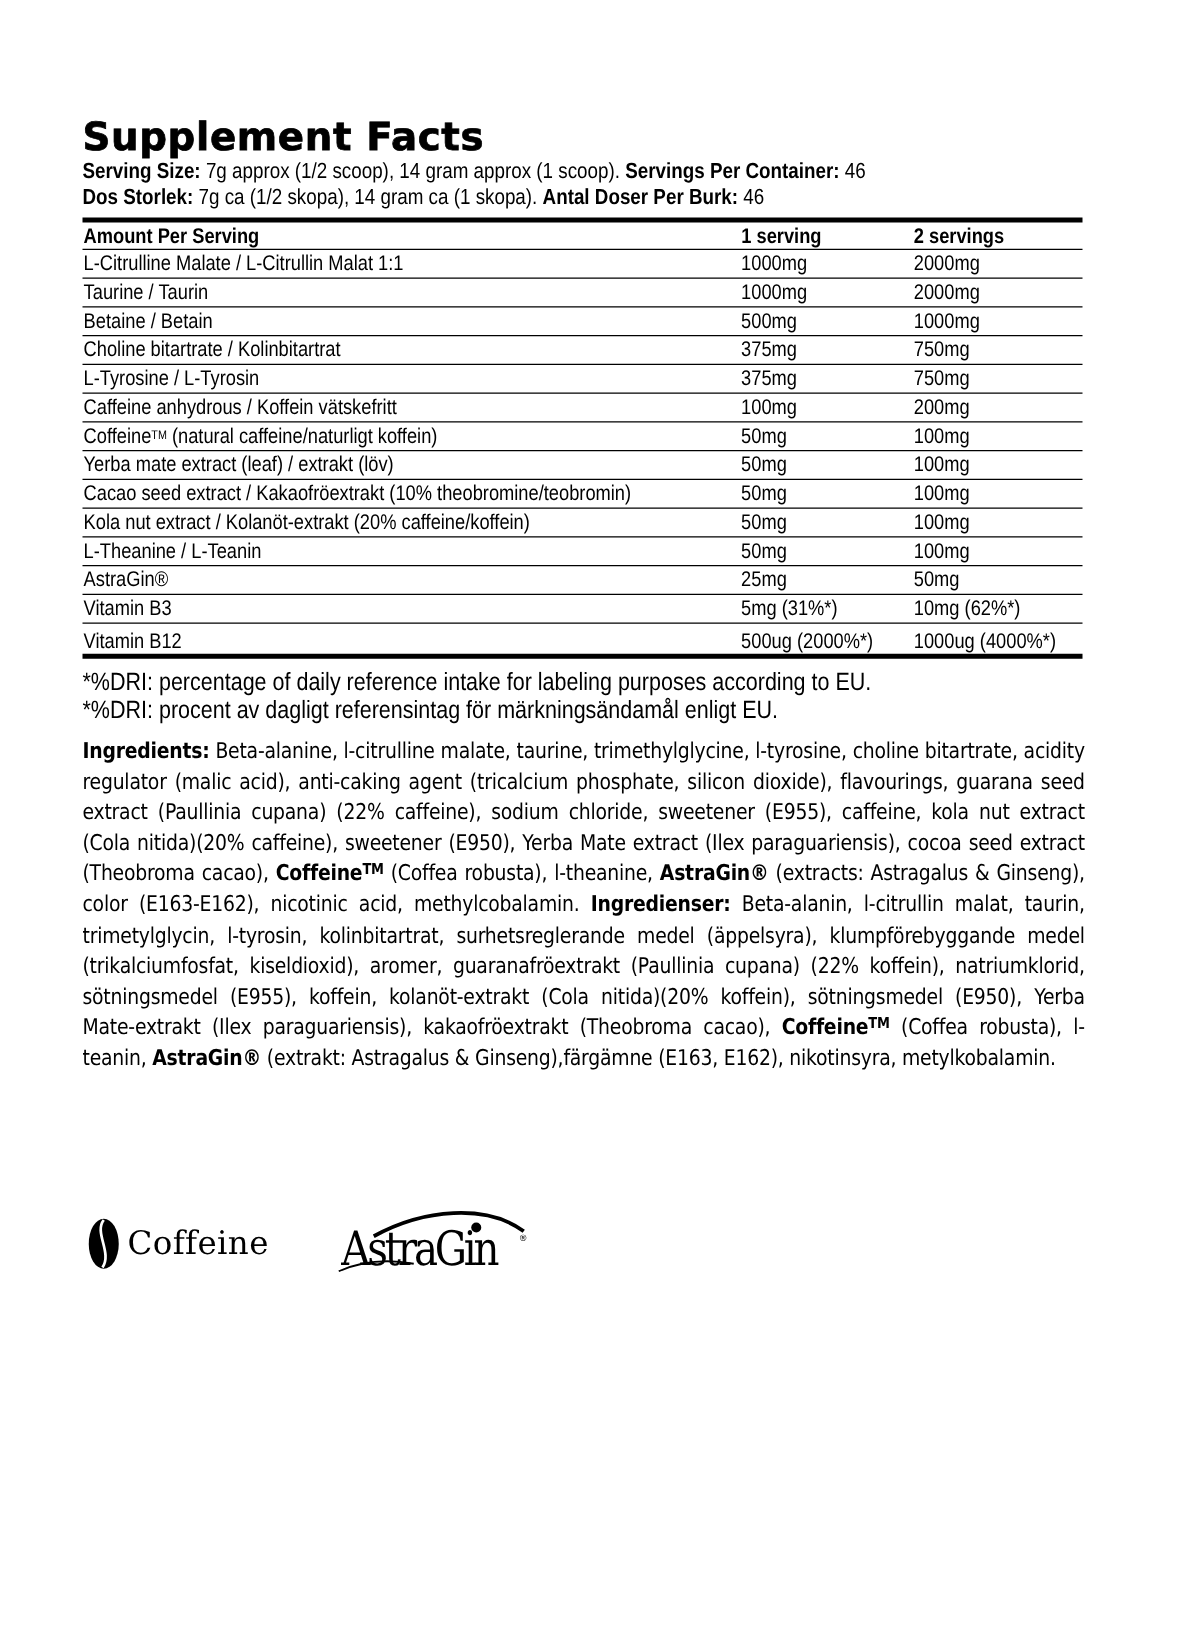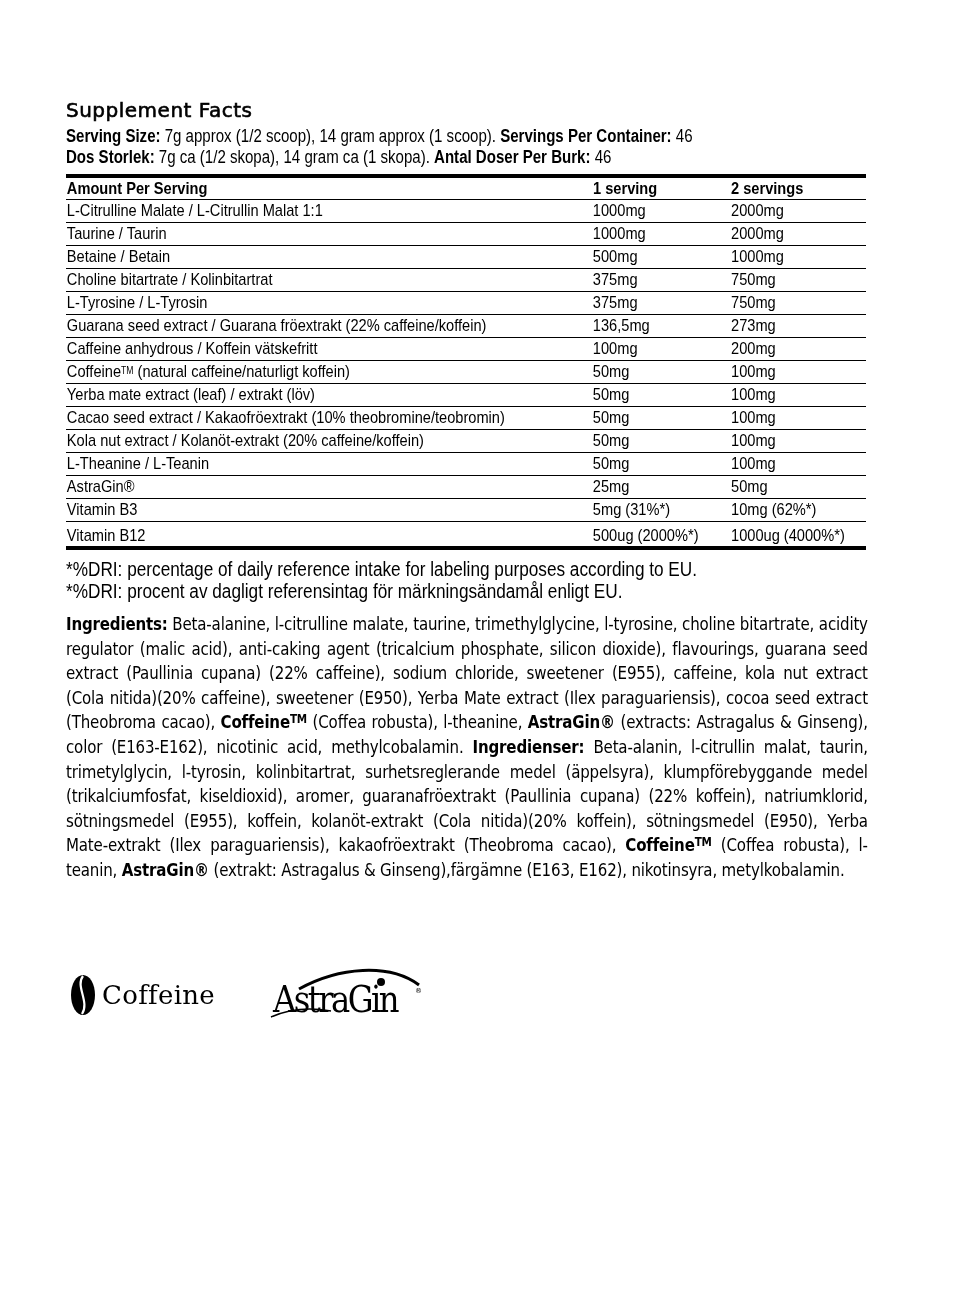--- a/index.html
+++ b/index.html
@@ -1,18 +1,18 @@
 <!DOCTYPE html>
 <html><head>
 <meta charset="utf-8">
 <style>
   html, body { margin: 0; padding: 0; background: #ffffff; }
   body { width: 956px; height: 1300px; position: relative; overflow: hidden; color: #000; }
   .page { position: absolute; left: 66px; top: 94px; width: 802px; }
-  .title { font-family: "DejaVu Sans", sans-serif; font-weight: 400; font-size: 20px; letter-spacing: 0.5px; line-height: 32px; margin: 0 0 0 0; -webkit-text-stroke: 0.6px #000; }
+  .title { font-family: "DejaVu Sans", sans-serif; font-weight: 700; font-size: 31px; letter-spacing: 0.5px; line-height: 32px; margin: 0 0 0 0; -webkit-text-stroke: 0.6px #000; }
   .serving-line { font-family: "Liberation Sans", sans-serif; font-size: 17.5px; line-height: 21px; transform: scaleX(0.86); transform-origin: left; white-space: nowrap; }
   .serving-line b { font-weight: 700; }
   .table { margin-top: 6px; width: 800px; border-top: 4px solid #000; }
   .row { display: flex; height: 22px; border-bottom: 1px solid #000; align-items: center; }
   .row.header { border-bottom: 1.5px solid #000; height: 21px; }
   .row.last { border-bottom: 4px solid #000; height: 24px; align-items: flex-end; }
   .cell { font-family: "Liberation Sans", sans-serif; font-size: 17px; white-space: nowrap; transform: scaleX(0.86); transform-origin: left; }
   .c-name { width: 526px; padding-left: 1px; }
   .c-one { width: 138px; padding-left: 1px; }
   .c-two { width: 135px; }
@@ -69,25 +69,20 @@
     </div>
     <div class="row">
       <div class="cell c-name">Choline bitartrate / Kolinbitartrat</div>
       <div class="cell c-one">375mg</div>
       <div class="cell c-two">750mg</div>
     </div>
     <div class="row">
       <div class="cell c-name">L-Tyrosine / L-Tyrosin</div>
       <div class="cell c-one">375mg</div>
       <div class="cell c-two">750mg</div>
-    </div>
-    <div class="row">
-      <div class="cell c-name">Guarana seed extract / Guarana fröextrakt (22% caffeine/koffein)</div>
-      <div class="cell c-one">136,5mg</div>
-      <div class="cell c-two">273mg</div>
     </div>
     <div class="row">
       <div class="cell c-name">Caffeine anhydrous / Koffein vätskefritt</div>
       <div class="cell c-one">100mg</div>
       <div class="cell c-two">200mg</div>
     </div>
     <div class="row">
       <div class="cell c-name"><span>Coffeine</span><span class="tm">TM</span><span> (natural caffeine/naturligt koffein)</span></div>
       <div class="cell c-one">50mg</div>
       <div class="cell c-two">100mg</div>

